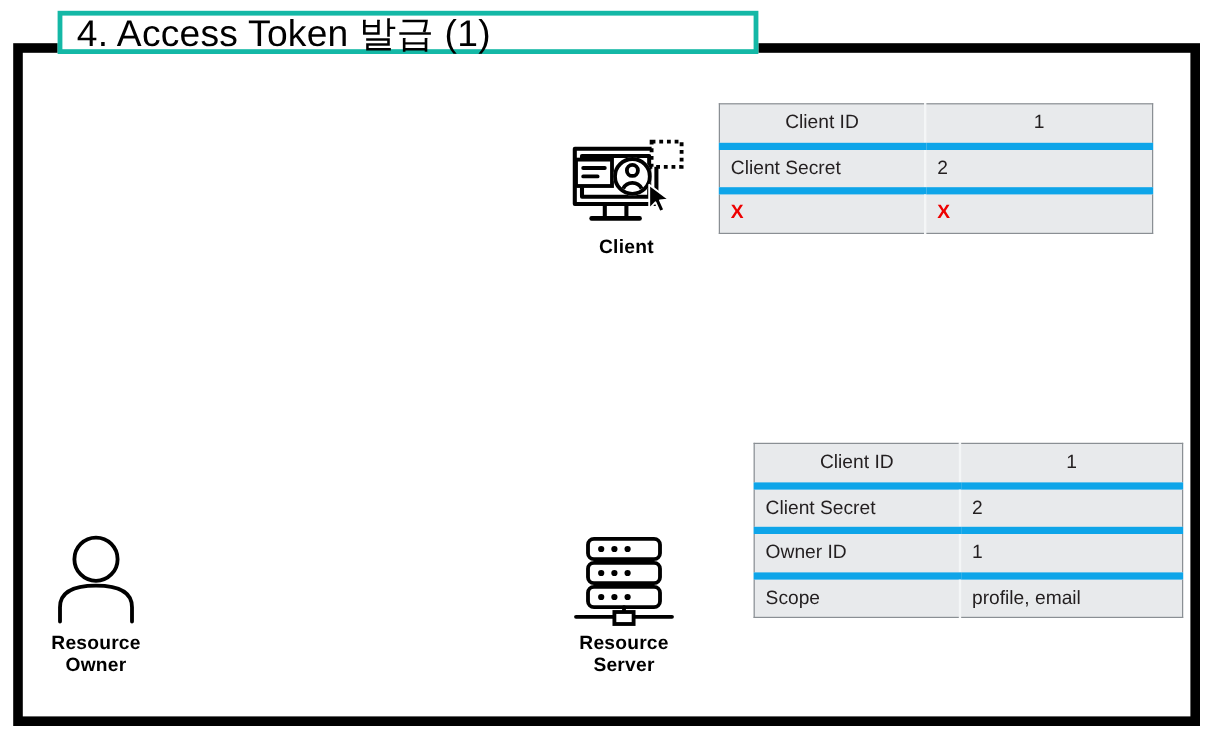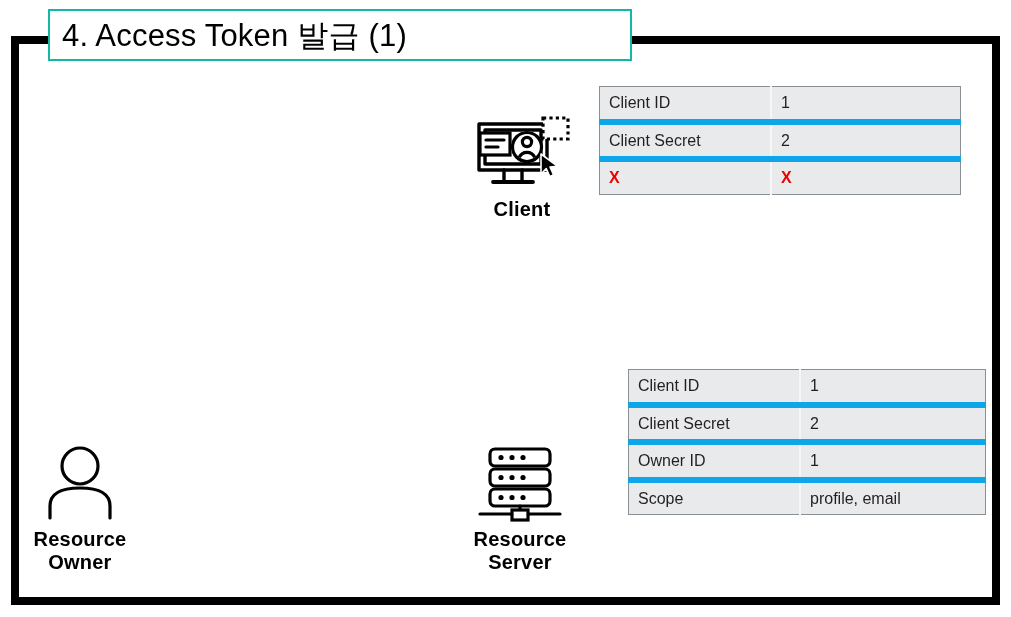--- a/index.html
+++ b/index.html
@@ -27,23 +27,23 @@
     border: 8px solid #000000;
     background: transparent;
   }
 
   
   .title-plate {
     position: absolute;
     left: 48px;
     top: 9px;
     width: 584px;
-    height: 52px;
+    height: 36px;
     box-sizing: border-box;
-    border: 2px solid #14b8a6;
+    border: 4px solid #14b8a6;
     background: #ffffff;
     display: flex;
     align-items: center;
     z-index: 5;
   }
   .title-text {
     font-size: 31px;
     font-weight: 400;
     letter-spacing: 0.2px;
     padding-left: 12px;
@@ -54,21 +54,21 @@
 
   
   .node {
     position: absolute;
     display: flex;
     flex-direction: column;
     align-items: center;
   }
   .node-label {
     margin-top: 6px;
-    font-size: 20px;
+    font-size: 16px;
     font-weight: bold;
     text-align: center;
     line-height: 1.15;
     letter-spacing: 0.2px;
     color: #000000;
     white-space: pre-line;
   }
 
   
   #node-client      { left: 462px; top: 112px; width: 120px; }
@@ -88,21 +88,21 @@
     background: #e8eaec;
     padding: 5px 9px;
     border-top: 6px solid #0ea5e9;
     border-bottom: 1px solid #7c8187;
     color: #231f20;
     font-size: 16px;
     line-height: 1.35;
     white-space: nowrap;
     overflow: hidden;
   }
-  .kv-table tr:first-child td { border-top: none; }
+  .kv-table tr:first-child td { border-top: none; text-align: center; }
   .kv-table tr:last-child  td { border-bottom: none; }
   .kv-table td.kv-key { border-right: 2px solid #f4f6f7; }
   .kv-table tr.row-accent td {
     color: #ee0000;
     font-weight: bold;
   }
 
   #table-client { left: 599px; top: 86px;  width: 362px; }
   #table-client td.kv-key { width: 152px; }
 

